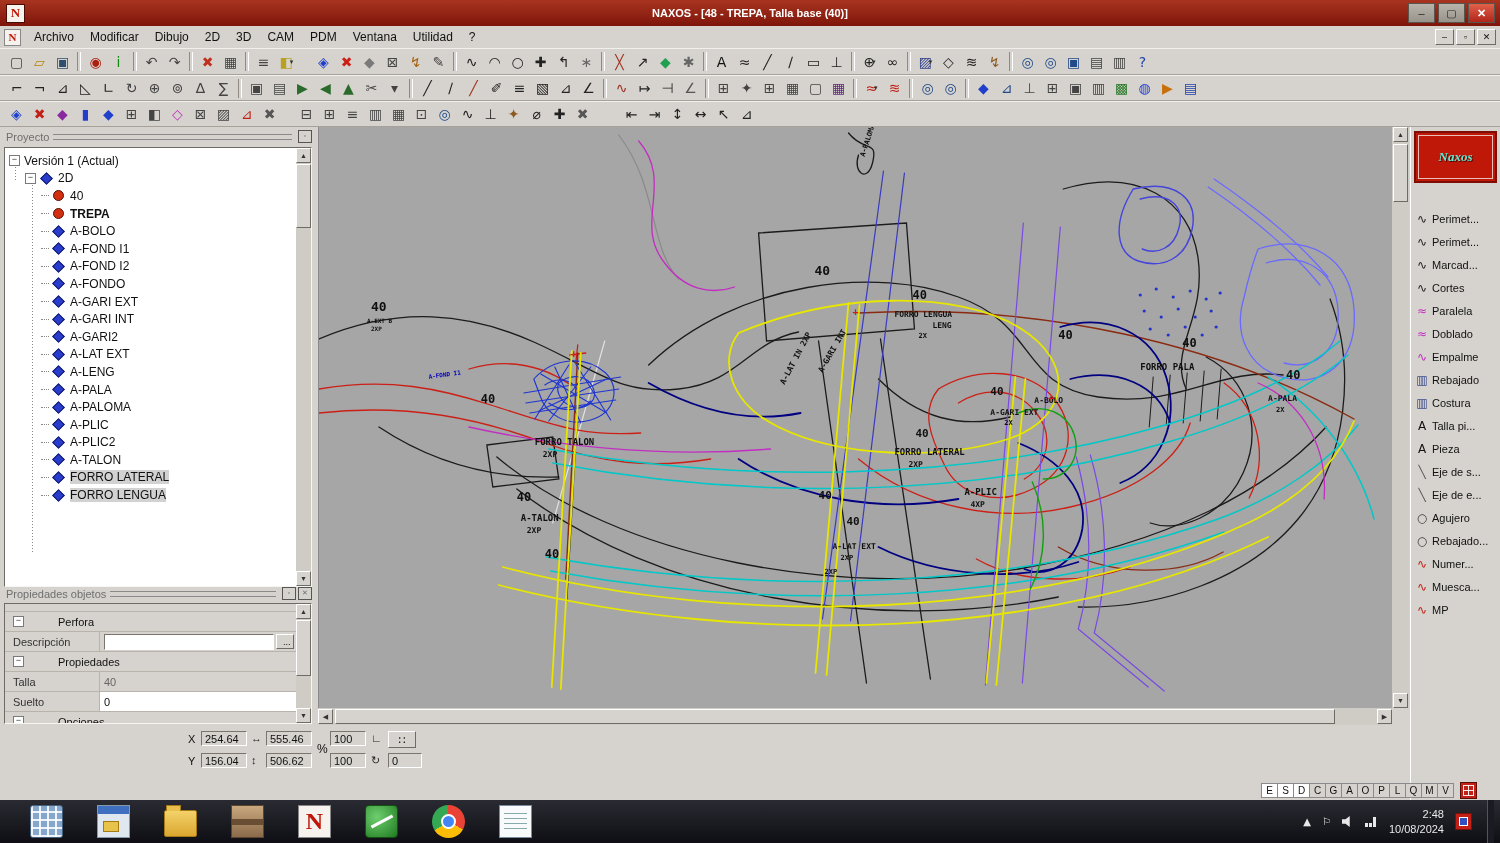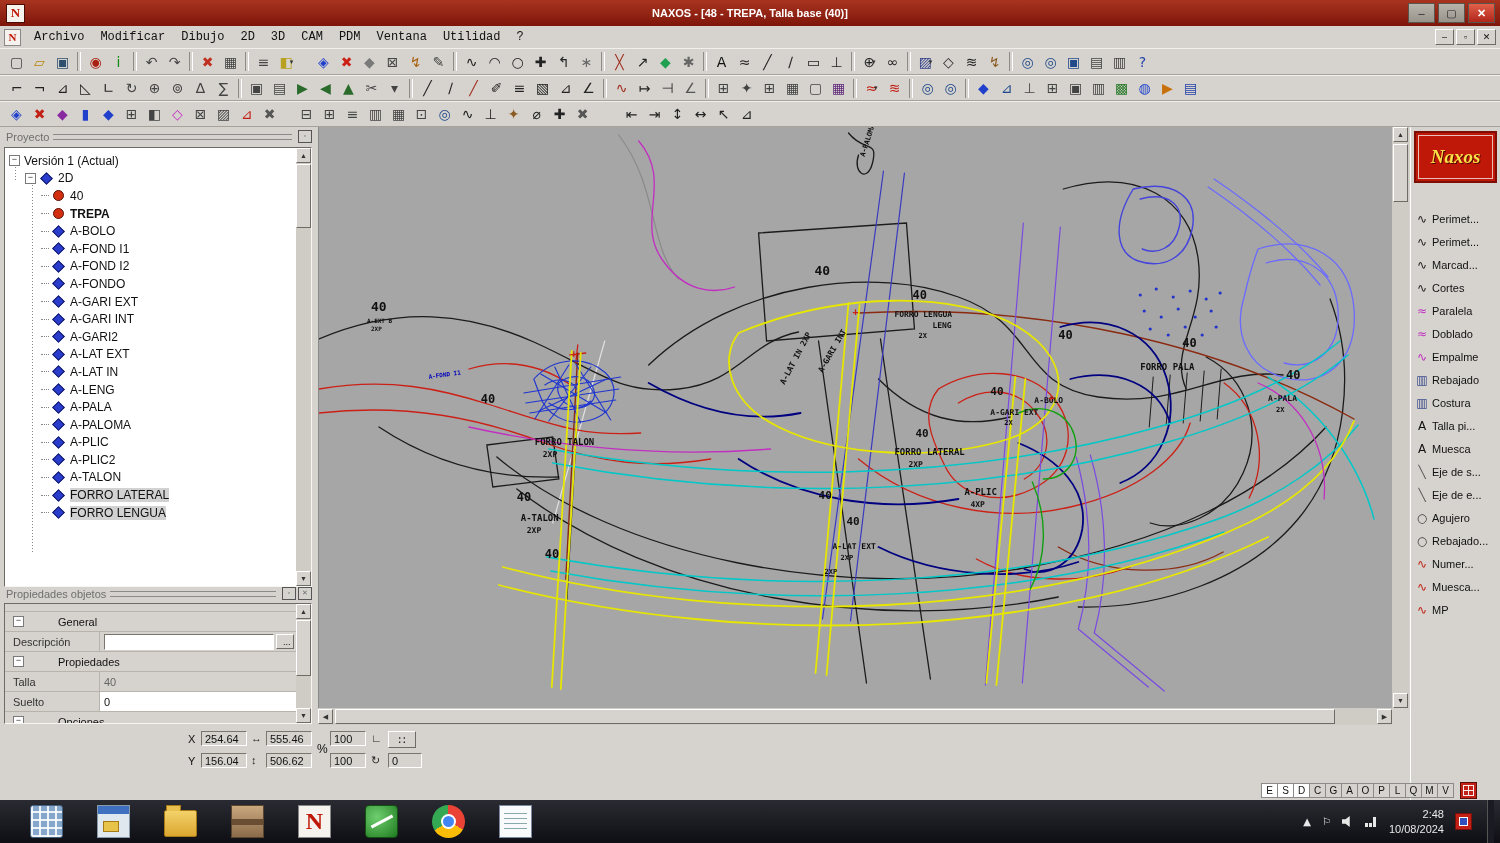--- a/index.html
+++ b/index.html
@@ -18,21 +18,21 @@
   .tbtn{width:25px;height:18px;display:flex;align-items:center;justify-content:center;
     font-size:11px;background:linear-gradient(#b8b4ac,#98948c);border:1px solid #5a564e;color:#222;}
   .tbtn.close{background:linear-gradient(#e2604a,#b0261a);color:#fff;font-weight:bold;}
 
   
   .menubar{position:absolute;left:0;top:26px;width:100%;height:22px;background:#d6d3ce;
     border-bottom:1px solid #9c988e;display:flex;align-items:center;font-size:12px;}
   .menu-icon{width:15px;height:15px;margin:0 5px 0 4px;background:#f6f3ee;border:1px solid #888;
     color:#c01808;font-family:"Liberation Serif",serif;font-weight:bold;font-size:11px;
     display:flex;align-items:center;justify-content:center;}
-  .menu-item{padding:15px 8px;font-family:Liberation Mono, monospace;}
+  .menu-item{padding:15px 8px;}
   .mdi-btns{margin-left:auto;display:flex;gap:2px;margin-right:4px;}
   .mdi-btn{width:17px;height:14px;font-size:9px;display:flex;align-items:center;justify-content:center;
     background:#d6d3ce;border:1px solid;border-color:#fff #6e6a64 #6e6a64 #fff;}
 
   
   .toolbar{position:absolute;left:0;width:100%;background:#d6d3ce;display:flex;align-items:center;
     padding-left:5px;box-sizing:border-box;border-top:1px solid #f2f0ec;border-bottom:1px solid #a6a29a;}
   .toolbar.r1{top:48px;height:27px;}
   .toolbar.r2{top:75px;height:26px;}
   .toolbar.r3{top:101px;height:26px;}
@@ -103,22 +103,22 @@
   
   .canvas{position:absolute;left:318px;top:127px;width:1074px;height:581px;background:#a6a6a6;
     border-left:1px solid #8a8a8a;box-sizing:border-box;}
   .canvas svg{display:block;width:100%;height:100%;}
 
   
   .rpanel{position:absolute;left:1410px;top:127px;width:90px;height:673px;background:#d6d3ce;
     border-left:1px solid #fff;box-sizing:border-box;}
   .naxos-logo{margin:4px 3px;height:48px;background:#c01808;border:2px solid #7e0e04;outline:1px solid #e8c0b8;
     outline-offset:-5px;display:flex;align-items:center;justify-content:center;}
-  .naxos-logo span{color:#fde047;font-family:"Liberation Serif",serif;font-style:italic;font-weight:bold;
-    font-size:19px;text-shadow:1px 1px 0 #4a0800;}
+  .naxos-logo span{color:#5eead4;font-family:"Liberation Serif",serif;font-style:italic;font-weight:bold;
+    font-size:13px;text-shadow:1px 1px 0 #4a0800;}
   .rtools{margin-top:24px;}
   .rtool{display:flex;align-items:center;height:23px;padding-left:3px;font-size:11px;white-space:nowrap;}
   .rtool-icon{width:16px;text-align:center;margin-right:2px;font-size:12px;font-family:"DejaVu Sans",sans-serif;flex:none;}
 
   
   .keybar{position:absolute;left:1262px;top:782px;display:flex;align-items:center;}
   .keycell{width:17px;height:15px;border:1px solid #8a8a8a;background:#d6d3ce;font-size:10px;
     display:flex;align-items:center;justify-content:center;margin-left:-1px;box-sizing:border-box;}
   .keycell:nth-child(-n+3){background:#fff;}
   .key-red{width:15px;height:15px;margin-left:6px;background:#c22016;border:1px solid #5a0d04;position:relative;}
@@ -672,25 +672,20 @@
             <span class="tree-label">A-GARI2</span>
           </div>
           <div class="tree-item">
             <span class="hdash"></span>
             <span class="tree-diamond"></span>
             <span class="tree-label">A-LAT EXT</span>
           </div>
           <div class="tree-item">
             <span class="hdash"></span>
             <span class="tree-diamond"></span>
-            <span class="tree-label">A-LAT IN</span>
-          </div>
-          <div class="tree-item">
-            <span class="hdash"></span>
-            <span class="tree-diamond"></span>
             <span class="tree-label">A-LENG</span>
           </div>
           <div class="tree-item">
             <span class="hdash"></span>
             <span class="tree-diamond"></span>
             <span class="tree-label">A-PALA</span>
           </div>
           <div class="tree-item">
             <span class="hdash"></span>
             <span class="tree-diamond"></span>
@@ -736,21 +731,21 @@
     <span class="hdr-lines"></span>
     <span class="hdr-btn">▫</span>
     <span class="hdr-btn">✕</span>
   </div>
 
   <div class="props-box">
     <div class="props-inner">
       <div class="prow blank"></div>
       <div class="prow psection">
         <span class="expbox">−</span>
-        <span class="psec-label">General</span>
+        <span class="psec-label">Perfora</span>
       </div>
       <div class="prow">
         <span class="plabel">Descripción</span>
         <span class="pval">
           <input class="pinput" value="" style="">
           <button class="pmore">...</button>
         </span>
       </div>
       <div class="prow psection">
         <span class="expbox">−</span>
@@ -1023,21 +1018,21 @@
         <div class="rtool">
           <span class="rtool-icon" style="color: rgb(58, 74, 138);">▥</span>
           <span class="rtool-label">Costura</span>
         </div>
         <div class="rtool">
           <span class="rtool-icon" style="color: rgb(17, 17, 17);">A</span>
           <span class="rtool-label">Talla pi...</span>
         </div>
         <div class="rtool">
           <span class="rtool-icon" style="color: rgb(17, 17, 17);">A</span>
-          <span class="rtool-label">Muesca</span>
+          <span class="rtool-label">Pieza</span>
         </div>
         <div class="rtool">
           <span class="rtool-icon" style="color: rgb(85, 85, 85);">╲</span>
           <span class="rtool-label">Eje de s...</span>
         </div>
         <div class="rtool">
           <span class="rtool-icon" style="color: rgb(85, 85, 85);">╲</span>
           <span class="rtool-label">Eje de e...</span>
         </div>
         <div class="rtool">

